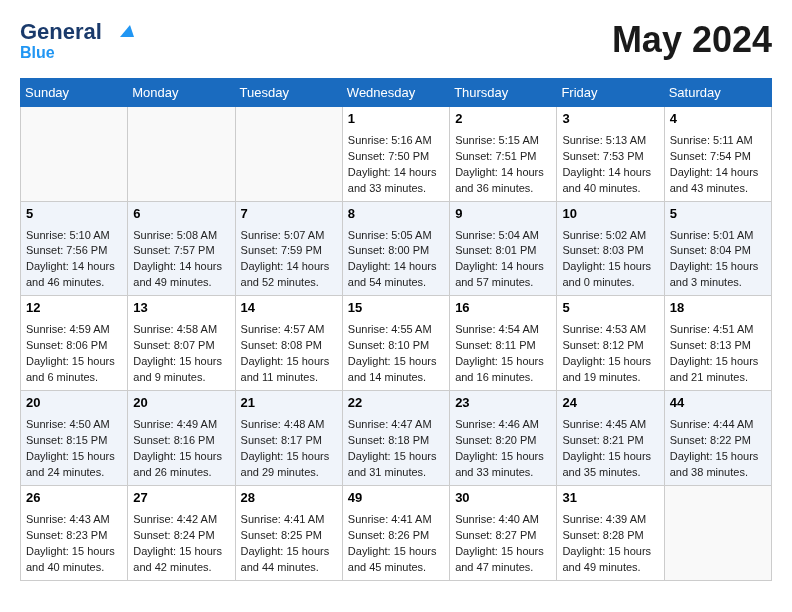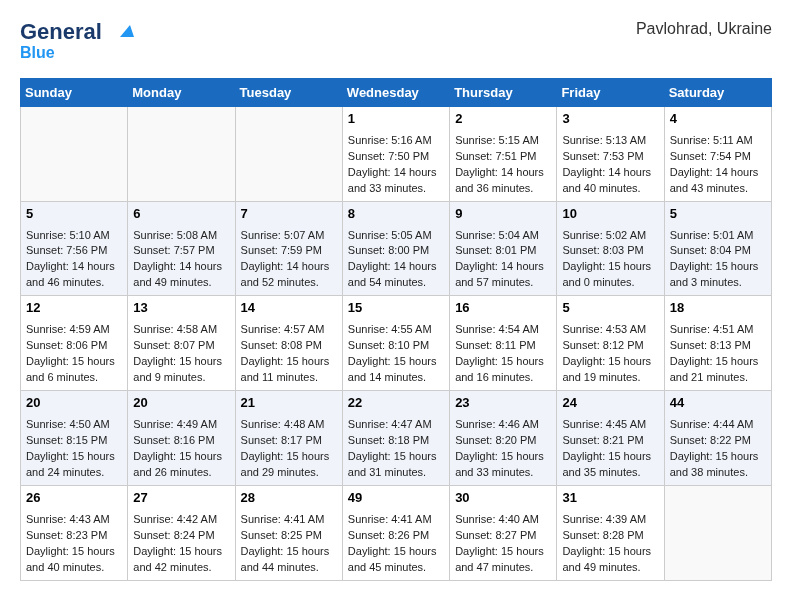--- a/index.html
+++ b/index.html
@@ -42,21 +42,21 @@
     }
     table {
       width: 100%;
       border-collapse: collapse;
       table-layout: fixed;
     }
     th {
       background: #1a6bbf;
       color: #fff;
       font-size: 13px;
-      font-weight: bold;
+      font-weight: normal;
       padding: 6px 4px;
       text-align: left;
       border: 1px solid #1a6bbf;
     }
     td {
       vertical-align: top;
       border: 1px solid #ccc;
       padding: 4px 5px;
       font-size: 11px;
       color: #222;
@@ -98,21 +98,21 @@
   <div class="logo">
     <div style="display:flex;align-items:center;gap:12px;">
       <span class="logo-text">General</span>
       <svg width="18" height="18" viewBox="0 0 18 18" style="margin-left:2px;margin-top:-4px;">
         <polygon points="4,16 14,4 18,16" fill="#2196F3"></polygon>
       </svg>
     </div>
     <span class="logo-text" style="color:#2196F3;font-size:16px;">Blue</span>
   </div>
   <div class="title-block">
-    <div class="location">Pavlohrad, Ukraine</div>
+    <div class="month-title">May 2024</div>
   </div>
 </div>
 
 <table>
   <thead>
     <tr>
     <th>Sunday</th>
         <th>Monday</th>
         <th>Tuesday</th>
         <th>Wednesday</th>

